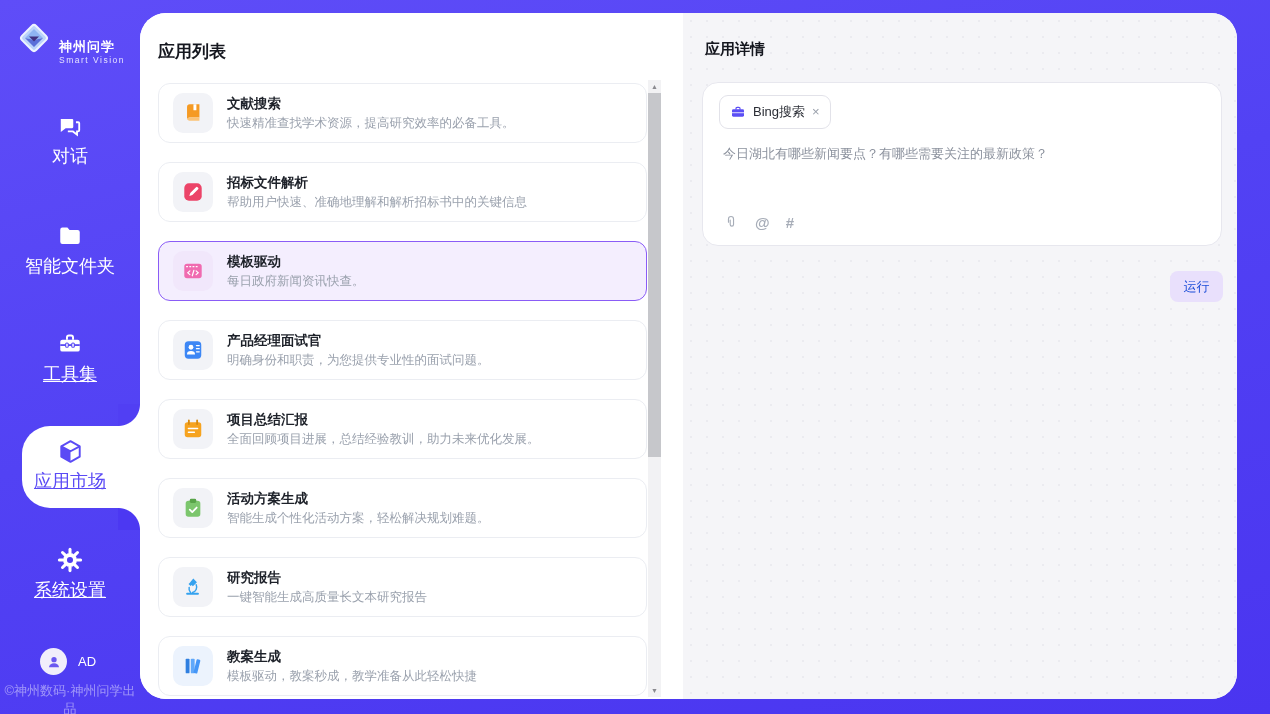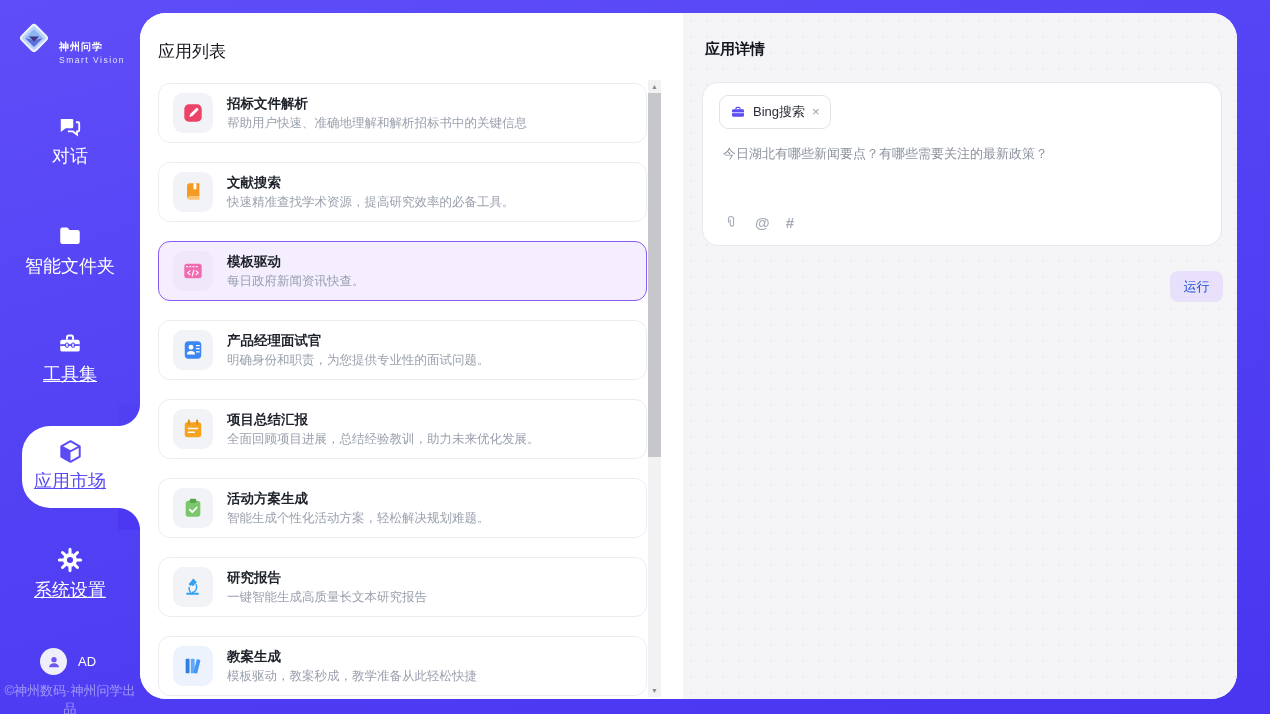--- a/index.html
+++ b/index.html
@@ -4,21 +4,21 @@
 <style>
   * { margin:0; padding:0; box-sizing:border-box; }
   html,body { width:1270px; height:714px; overflow:hidden; }
   body { font-family:"Liberation Sans","DejaVu Sans",sans-serif; }
   #app { position:relative; width:1270px; height:714px;
          background:linear-gradient(165deg,#5f4df8 0%,#5242f4 45%,#4a35f0 100%); }
 
   
   .sidebar { position:absolute; left:0; top:0; width:140px; height:714px; }
   .logo { position:absolute; left:16px; top:13px; display:flex; align-items:center; gap:7px; }
-  .logo-text .cn { color:#fff; font-size:10px; font-weight:bold; letter-spacing:1px; line-height:17px;margin-top:25px; }
+  .logo-text .cn { color:#fff; font-size:13px; font-weight:bold; letter-spacing:1px; line-height:17px;margin-top:25px; }
   .logo-text .en { color:#e5e2ff; font-size:8.5px; letter-spacing:1.5px; line-height:11px; }
   .nav-item { position:absolute; left:0; width:140px; text-align:center; cursor:pointer; }
   .nav-item .nav-icon { display:block; margin:0 auto 5px; width:26px; height:26px; }
   .nav-label { color:#fff; font-size:18px;text-align:center; }
   .nav-label.u { text-decoration:underline; }
   .nav-item.active .nav-label { color:#5b4bf5; }
 
   .active-bubble { position:absolute; left:22px; top:426px; width:118px; height:82px;
                    background:#fff; border-radius:28px 0 0 28px; }
   .active-bubble::before { content:""; position:absolute; right:0; top:-22px; width:22px; height:22px;
@@ -33,21 +33,21 @@
   .user-name { position:absolute; left:78px; top:6px; color:#fff; font-size:13px; }
   .sidebar-footer { position:absolute; left:0; top:682px; width:140px; text-align:center;
                     color:rgba(255,255,255,.45); font-size:13px; }
 
   
   .content { position:absolute; left:140px; top:13px; width:1097px; height:686px;
              background:#fff; border-radius:26px; overflow:hidden; }
 
   
   .list-panel { position:absolute; left:0; top:0; width:543px; height:686px; background:#fff; }
-  .panel-title { position:absolute; left:18px; top:27px; font-size:17px; font-weight:normal; color:#15171f; }
+  .panel-title { position:absolute; left:18px; top:27px; font-size:17px; font-weight:bold; color:#15171f; }
   .cards { position:absolute; left:18px; top:70px; width:489px; height:616px; overflow:hidden; }
   .card { height:60px; margin-bottom:19px; border:1px solid #ebedf2; border-radius:12px;
           background:#fff; display:flex; align-items:center; padding:0 14px; gap:14px; cursor:pointer; }
   .card.selected { background:#f4eefe; border:1.5px solid #8a5cf6; }
   .tile { flex:0 0 40px; width:40px; height:40px; border-radius:10px; background:#f2f3f7;
           display:flex; align-items:center; justify-content:center; }
   .card.selected .tile { background:#f1e7fb; }
   .tile.blue { background:#ecf3fd; }
   .card-title { font-size:13.5px; font-weight:bold; color:#1d2129; line-height:17px; }
   .card-desc  { font-size:12.5px; color:#9aa1ad; line-height:16px; margin-top:3px; }
@@ -179,41 +179,41 @@
   <div class="content">
 
     <div class="list-panel">
       <div class="panel-title">应用列表</div>
 
       <div class="cards">
 
         <div class="card">
           <span class="tile">
             <svg width="22" height="22" viewBox="0 0 24 24">
-              <rect x="2.5" y="2.5" width="19" height="19" rx="5" fill="#ec4468"></rect>
-              <path d="M8 16.4 l1-3.3 6.3-6.3 a1.15 1.15 0 0 1 1.63 0 l.67.67 a1.15 1.15 0 0 1 0 1.63 l-6.3 6.3 z" fill="#fff"></path>
-            </svg>
-          </span>
-          <span>
-            <span class="card-title" style="display:block">招标文件解析</span>
-            <span class="card-desc" style="display:block">帮助用户快速、准确地理解和解析招标书中的关键信息</span>
-          </span>
-        </div>
-
-        <div class="card">
-          <span class="tile">
-            <svg width="22" height="22" viewBox="0 0 24 24">
               <path d="M5.5 5.5 A3 3 0 0 1 8.5 2.5 H19 v14.5 H8.5 A3 3 0 0 0 5.5 20 Z" fill="#f59a23"></path>
               <path d="M5.5 20 a3 3 0 0 1 3-3 H19 v3.5 H8.5 a3 3 0 0 1 -3-3.5" fill="#fbc377"></path>
               <rect x="12.5" y="2.5" width="3.2" height="6.5" fill="#fff"></rect>
             </svg>
           </span>
           <span>
             <span class="card-title" style="display:block">文献搜索</span>
             <span class="card-desc" style="display:block">快速精准查找学术资源，提高研究效率的必备工具。</span>
+          </span>
+        </div>
+
+        <div class="card">
+          <span class="tile">
+            <svg width="22" height="22" viewBox="0 0 24 24">
+              <rect x="2.5" y="2.5" width="19" height="19" rx="5" fill="#ec4468"></rect>
+              <path d="M8 16.4 l1-3.3 6.3-6.3 a1.15 1.15 0 0 1 1.63 0 l.67.67 a1.15 1.15 0 0 1 0 1.63 l-6.3 6.3 z" fill="#fff"></path>
+            </svg>
+          </span>
+          <span>
+            <span class="card-title" style="display:block">招标文件解析</span>
+            <span class="card-desc" style="display:block">帮助用户快速、准确地理解和解析招标书中的关键信息</span>
           </span>
         </div>
 
         <div class="card selected">
           <span class="tile">
             <svg width="22" height="22" viewBox="0 0 24 24">
               <rect x="2.5" y="4" width="19" height="16" rx="3" fill="#f06bb0"></rect>
               <path d="M4.5 7.2 h2 M8 7.2 h2 M11.5 7.2 h2 M15 7.2 h2" stroke="#fff" stroke-width="1.2"></path>
               <path d="M8.6 11.8 l-2.3 2.1 2.3 2.1 M15.4 11.8 l2.3 2.1 -2.3 2.1 M13 11.2 l-1.8 6" stroke="#fff" stroke-width="1.3" fill="none" stroke-linecap="round"></path>
             </svg>

